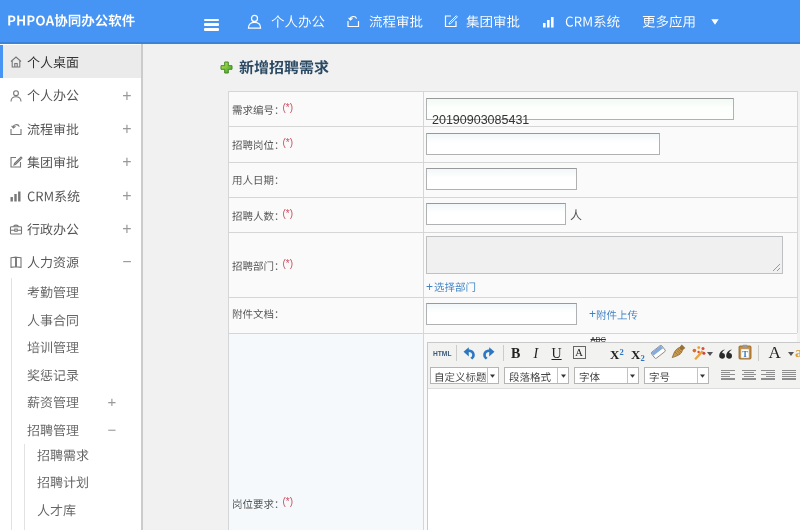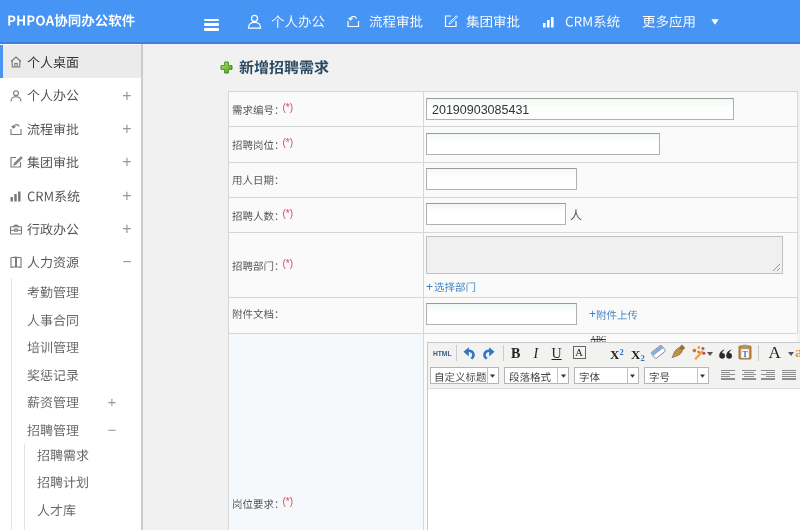--- a/index.html
+++ b/index.html
@@ -184,21 +184,21 @@
     </svg></div>
 <div class="abs" style="left:282.5px;top:258px;font-size:10px;color:#c9505e;">(*)</div>
 <div style="position:absolute;left:232px;top:308.0px;"><svg width="52.5" height="12.6" viewBox="0 0 52.5 12.6">
       <path fill="#555" d="M6 4.7C6.4 5.4 6.9 6.4 7.1 7.1L7.7 6.8C7.5 6.1 7.1 5.1 6.6 4.4ZM8.4 0.3V2.6H5.8V3.3H8.4V8.8C8.4 9 8.4 9 8.2 9.1C8 9.1 7.5 9.1 7 9C7.1 9.3 7.2 9.6 7.2 9.8C8 9.8 8.5 9.8 8.8 9.7C9.1 9.5 9.2 9.3 9.2 8.8V3.3H10.1V2.6H9.2V0.3ZM5.4 0.2C5 1.7 4.2 3.2 3.3 4.2C3.5 4.4 3.7 4.7 3.8 4.9C4.1 4.5 4.3 4.2 4.6 3.8V9.8H5.3V2.5C5.6 1.8 5.9 1.1 6.1 0.4ZM0.9 0.6V9.8H1.6V1.3H2.9C2.7 2.1 2.4 3 2.1 3.8C2.8 4.7 3 5.4 3 6C3 6.4 2.9 6.7 2.8 6.8C2.7 6.8 2.6 6.9 2.4 6.9C2.3 6.9 2.1 6.9 1.9 6.9C2 7.1 2.1 7.4 2.1 7.6C2.3 7.6 2.5 7.6 2.7 7.6C2.9 7.5 3.1 7.5 3.3 7.4C3.5 7.2 3.7 6.7 3.7 6.1C3.7 5.4 3.5 4.6 2.8 3.7C3.1 2.9 3.5 1.8 3.8 0.9L3.3 0.6L3.1 0.6ZM13.8 5.4V6.2H16.8V9.8H17.6V6.2H20.5V5.4H17.6V3.1H20V2.3H17.6V0.3H16.8V2.3H15.4C15.6 1.9 15.7 1.4 15.8 0.9L15 0.7C14.8 2.1 14.4 3.4 13.7 4.3C13.9 4.4 14.3 4.6 14.4 4.7C14.7 4.3 15 3.7 15.2 3.1H16.8V5.4ZM13.3 0.2C12.7 1.8 11.8 3.4 10.8 4.4C11 4.6 11.2 5 11.3 5.2C11.6 4.8 11.9 4.4 12.3 4V9.8H13V2.7C13.4 2 13.8 1.2 14.1 0.4ZM25.4 0.4C25.8 0.9 26.1 1.6 26.2 2L27.1 1.7C26.9 1.3 26.6 0.6 26.3 0.1ZM21.5 2V2.8H23.2C23.8 4.4 24.6 5.8 25.7 6.9C24.5 7.9 23.1 8.6 21.4 9.1C21.5 9.3 21.8 9.6 21.9 9.8C23.6 9.3 25.1 8.5 26.3 7.5C27.5 8.5 28.9 9.3 30.6 9.8C30.7 9.5 31 9.2 31.2 9C29.5 8.6 28 7.9 26.9 6.9C27.9 5.8 28.7 4.5 29.4 2.8H31V2ZM26.3 6.3C25.3 5.3 24.5 4.1 24 2.8H28.5C27.9 4.2 27.2 5.4 26.3 6.3ZM40.4 0.9C40.2 1.6 39.8 2.7 39.4 3.4L40 3.6C40.4 3 40.9 1.9 41.2 1.1ZM35.7 1.1C36 1.9 36.4 2.9 36.6 3.5L37.3 3.3C37.1 2.6 36.7 1.6 36.3 0.9ZM33.5 0.2V2.4H32V3.2H33.4C33.1 4.6 32.4 6.3 31.8 7.2C31.9 7.3 32.1 7.7 32.2 7.9C32.7 7.2 33.2 6 33.5 4.8V9.8H34.3V4.5C34.6 5.1 35 5.7 35.1 6.1L35.6 5.5C35.4 5.2 34.6 3.9 34.3 3.6V3.2H35.6V2.4H34.3V0.2ZM35.4 8.3V9.1H40.3V9.7H41.1V4.1H38.8V0.2H38V4.1H35.6V4.8H40.3V6.2H35.7V6.9H40.3V8.3ZM44.6 3.9C45 3.9 45.4 3.6 45.4 3.1C45.4 2.6 45 2.3 44.6 2.3C44.2 2.3 43.8 2.6 43.8 3.1C43.8 3.6 44.2 3.9 44.6 3.9ZM44.6 9C45 9 45.4 8.7 45.4 8.3C45.4 7.8 45 7.5 44.6 7.5C44.2 7.5 43.8 7.8 43.8 8.3C43.8 8.7 44.2 9 44.6 9Z"></path>
     </svg></div>
 <div style="position:absolute;left:232px;top:497.5px;"><svg width="52.5" height="12.6" viewBox="0 0 52.5 12.6">
       <path fill="#555" d="M1.2 0.5V2.6H9.3V0.5H8.5V1.9H5.6V0.2H4.8V1.9H2V0.5ZM1.1 3.4V9.8H1.9V4.1H8.7V8.9C8.7 9 8.6 9.1 8.4 9.1C8.2 9.1 7.5 9.1 6.8 9.1C6.9 9.3 7 9.6 7.1 9.8C8 9.8 8.6 9.8 9 9.7C9.3 9.6 9.4 9.3 9.4 8.9V3.4ZM2.5 5.2C3.3 5.6 4.1 6.2 4.9 6.7C4.1 7.3 3.2 7.8 2.3 8.2C2.4 8.3 2.7 8.6 2.8 8.8C3.7 8.3 4.7 7.8 5.5 7.1C6.2 7.6 6.9 8.2 7.3 8.6L7.9 8C7.4 7.6 6.8 7.1 6 6.6C6.7 6 7.2 5.4 7.7 4.7L7 4.5C6.6 5.1 6 5.7 5.4 6.2C4.6 5.7 3.8 5.2 3 4.7ZM14.4 2.1V2.9H20.1V2.1ZM15.1 3.7C15.4 5.1 15.7 7.1 15.8 8.2L16.6 7.9C16.5 6.9 16.1 5 15.8 3.5ZM16.5 0.3C16.7 0.8 16.9 1.5 17 2L17.8 1.7C17.7 1.3 17.4 0.6 17.2 0.1ZM13.9 8.6V9.4H20.5V8.6H18.4C18.7 7.2 19.2 5.2 19.5 3.6L18.6 3.4C18.4 5 18 7.2 17.6 8.6ZM13.5 0.2C12.9 1.8 11.9 3.4 10.9 4.4C11 4.6 11.3 5 11.4 5.2C11.7 4.8 12.1 4.4 12.4 3.9V9.8H13.2V2.7C13.6 2 14 1.2 14.2 0.4ZM28.1 6.6C27.7 7.2 27.2 7.6 26.6 8C25.8 7.8 25 7.7 24.3 7.5C24.5 7.2 24.7 6.9 25 6.6ZM22.2 2.2V4.9H25.1C24.9 5.2 24.7 5.6 24.5 5.9H21.6V6.6H24.1C23.7 7.1 23.3 7.6 23 7.9C23.8 8.1 24.7 8.3 25.5 8.5C24.5 8.8 23.2 9 21.6 9.1C21.8 9.3 21.9 9.6 21.9 9.8C23.9 9.7 25.5 9.3 26.7 8.8C28 9.1 29.2 9.5 30 9.8L30.7 9.2C29.9 8.9 28.8 8.6 27.5 8.3C28.1 7.8 28.6 7.3 28.9 6.6H30.9V5.9H25.4C25.6 5.6 25.8 5.3 25.9 5.1L25.4 4.9H30.3V2.2H27.8V1.3H30.8V0.6H21.7V1.3H24.6V2.2ZM25.3 1.3H27V2.2H25.3ZM23 2.9H24.6V4.3H23ZM25.3 2.9H27V4.3H25.3ZM27.8 2.9H29.5V4.3H27.8ZM32.7 3.7C33.4 4.3 34.1 5.2 34.5 5.8L35.1 5.3C34.8 4.7 34 3.9 33.3 3.3ZM32 8.1 32.4 8.8C33.5 8.2 35 7.3 36.3 6.5V8.8C36.3 9 36.3 9 36.1 9C35.8 9 35.2 9.1 34.4 9C34.6 9.3 34.7 9.6 34.7 9.9C35.7 9.9 36.3 9.8 36.6 9.7C37 9.6 37.1 9.3 37.1 8.8V4.6C38 6.5 39.4 8.1 41.1 9C41.2 8.7 41.5 8.4 41.7 8.3C40.5 7.8 39.5 6.9 38.7 5.9C39.4 5.3 40.3 4.4 40.9 3.7L40.2 3.2C39.8 3.8 39 4.7 38.3 5.3C37.8 4.5 37.4 3.7 37.1 2.8V2.7H41.4V1.9H40.1L40.5 1.4C40.1 1.1 39.2 0.6 38.6 0.2L38.1 0.7C38.7 1.1 39.5 1.6 40 1.9H37.1V0.2H36.3V1.9H32.2V2.7H36.3V5.6C34.7 6.6 33 7.5 32 8.1ZM44.6 3.9C45 3.9 45.4 3.6 45.4 3.1C45.4 2.6 45 2.3 44.6 2.3C44.2 2.3 43.8 2.6 43.8 3.1C43.8 3.6 44.2 3.9 44.6 3.9ZM44.6 9C45 9 45.4 8.7 45.4 8.3C45.4 7.8 45 7.5 44.6 7.5C44.2 7.5 43.8 7.8 43.8 8.3C43.8 8.7 44.2 9 44.6 9Z"></path>
     </svg></div>
 <div class="abs" style="left:282.5px;top:496px;font-size:10px;color:#c9505e;">(*)</div>
 <div class="abs" style="left:426px;top:97.5px;width:308px;height:22px;border:1px solid #b0b1b3;border-top-color:#98999b;background:linear-gradient(#f2f9f3, #fdfffd 45%);box-sizing:border-box;">
-    <div style="position:absolute;left:5px;top:4px;font-size:12.5px;color:#333;">20190903085431</div>
+    <div style="position:absolute;left:5px;top:14px;font-size:12.5px;color:#333;">20190903085431</div>
   </div>
 <div class="abs" style="left:426px;top:133px;width:234px;height:22px;border:1px solid #b0b1b3;border-top-color:#98999b;background:linear-gradient(#f2f7f9, #ffffff 45%);box-sizing:border-box;"></div>
 <div class="abs" style="left:426px;top:168px;width:151px;height:22px;border:1px solid #b0b1b3;border-top-color:#98999b;background:linear-gradient(#f2f7f9, #ffffff 45%);box-sizing:border-box;"></div>
 <div class="abs" style="left:426px;top:203px;width:140px;height:22px;border:1px solid #b0b1b3;border-top-color:#98999b;background:linear-gradient(#f2f7f9, #ffffff 45%);box-sizing:border-box;"></div>
 <div style="position:absolute;left:570px;top:208.7px;"><svg width="12.0" height="14.4" viewBox="0 0 12.0 14.4">
       <path fill="#555" d="M5.5 0.3C5.4 2.1 5.5 8 0.5 10.5C0.8 10.7 1.1 11 1.2 11.2C4.2 9.6 5.5 7 6 4.5C6.6 6.8 7.9 9.7 10.9 11.2C11.1 10.9 11.3 10.6 11.6 10.4C7.3 8.5 6.6 3.5 6.4 2C6.5 1.3 6.5 0.7 6.5 0.3Z"></path>
     </svg></div>
 <div class="abs" style="left:426px;top:236px;width:357px;height:38px;border:1px solid #bfc0c2;background:#f0f0f0;box-sizing:border-box;">
 <svg style="position:absolute;right:1px;bottom:1px" width="9" height="9" viewBox="0 0 9 9">
       <path d="M8 1 L1 8 M8 5 L5 8" stroke="#999" stroke-width="1" fill="none"></path>
@@ -221,21 +221,21 @@
     <path fill="#2d77c2" d="M1.5 6.8 L6.8 2.2 L6.8 4.6 C10.2 4.6 12.8 6.8 12.8 10 C12.8 12 11.8 13.4 10.3 14.4 L8.3 12.8 C9.5 12.1 10.2 11.1 10.2 9.9 C10.2 7.9 8.7 6.9 6.8 6.9 L6.8 11.4 Z"></path>
   </svg>
 <svg class="abs" style="left:481px;top:345px" width="15" height="15" viewBox="0 0 15 15">
     <path fill="#2d77c2" d="M13.5 6.8 L8.2 2.2 L8.2 4.6 C4.8 4.6 2.2 6.8 2.2 10 C2.2 12 3.2 13.4 4.7 14.4 L6.7 12.8 C5.5 12.1 4.8 11.1 4.8 9.9 C4.8 7.9 6.3 6.9 8.2 6.9 L8.2 11.4 Z"></path>
   </svg>
 <div class="abs" style="left:503px;top:345px;width:1px;height:16px;background:#ccc;"></div>
 <div class="abs" style="left:511px;top:346px;font-family:'Liberation Serif',serif;font-size:14px;font-weight:bold;color:#222;">B</div>
 <div class="abs" style="left:533.5px;top:346px;font-family:'Liberation Serif',serif;font-size:14px;font-style:italic;color:#222;">I</div>
 <div class="abs" style="left:551.5px;top:346px;font-family:'Liberation Serif',serif;font-size:14px;text-decoration:underline;color:#222;">U</div>
 <div class="abs" style="left:572.5px;top:345.5px;width:13px;height:13px;border:1px solid #666;font-family:'Liberation Serif',serif;font-size:10.5px;color:#222;text-align:center;line-height:12px;box-sizing:border-box;">A</div>
-<div class="abs" style="left:590.5px;top:335px;font-family:Liberation Serif, serif;font-size:7.5px;text-decoration:line-through;color:#333;">ABC</div>
+<div class="abs" style="left:590.5px;top:335px;font-family:Liberation Sans, sans-serif;font-size:7.5px;text-decoration:line-through;color:#333;">ABC</div>
 <div class="abs" style="left:610px;top:347px;font-family:'Liberation Serif',serif;font-size:13px;font-weight:bold;color:#222;">X<span style="font-size:8.5px;vertical-align:4px;color:#2d77c2">2</span></div>
 <div class="abs" style="left:631px;top:347px;font-family:'Liberation Serif',serif;font-size:13px;font-weight:bold;color:#222;">X<span style="font-size:8.5px;vertical-align:-2px;color:#2d77c2">2</span></div>
 <svg class="abs" style="left:650px;top:344px" width="16" height="15" viewBox="0 0 16 15">
     <g transform="rotate(-38 8 7.5)">
       <rect x="1.5" y="4.2" width="13" height="7.6" rx="1.2" fill="#fdfdfd" stroke="#888" stroke-width="0.9"></rect>
       <path d="M2.6 4.4 L13.4 4.4 Q14 4.4 14 5.4 L14 8 L2 8 L2 5.4 Q2 4.4 2.6 4.4 Z" fill="#85abdb"></path>
     </g>
   </svg>
 <svg class="abs" style="left:670px;top:343px" width="17" height="17" viewBox="0 0 17 17">
     <path d="M11.8 1.5 L15.3 5 L11.5 8.2 L8.6 5.3 Z" fill="#9a7134"></path>

